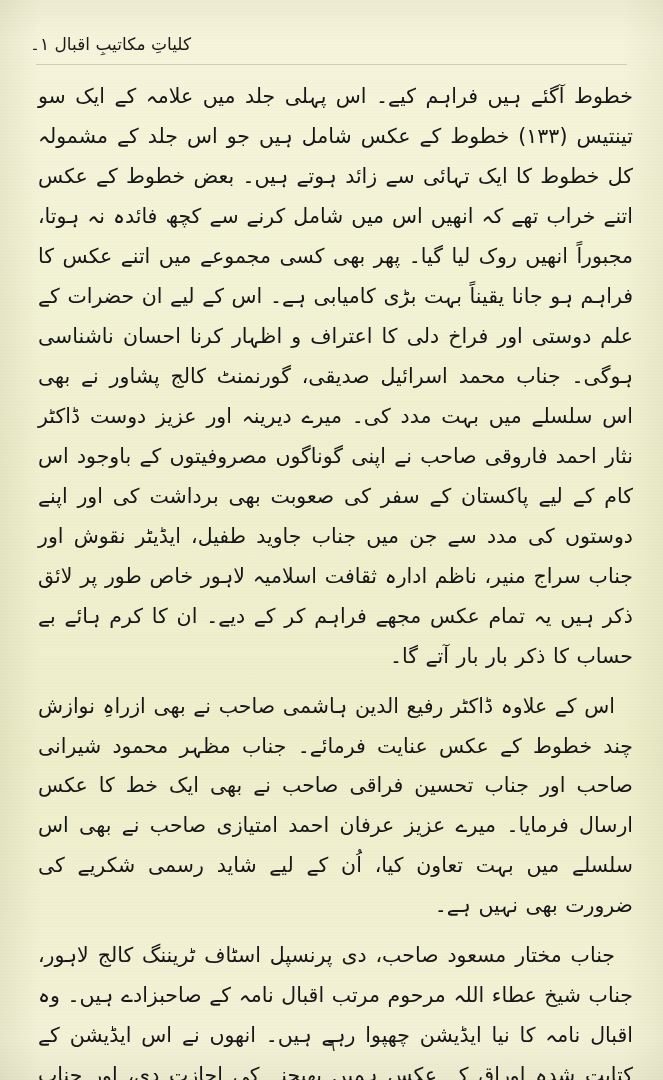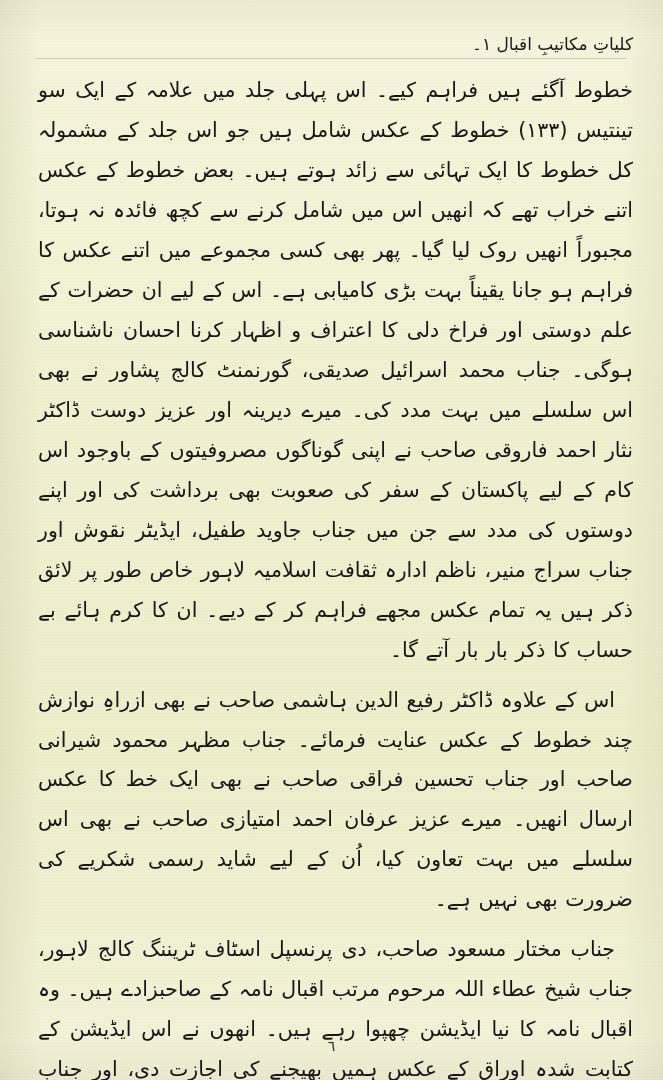--- a/index.html
+++ b/index.html
@@ -21,28 +21,28 @@
     box-sizing: border-box;
   }
   .page-inner {
     position: absolute;
     left: 30px;
     right: 30px;
     top: 34px;
     bottom: 26px;
   }
   .page-header {
-    text-align: right;
+    text-align: left;
     font-family: "DejaVu Sans", sans-serif;
     direction: rtl;
     unicode-bidi: bidi-override;
     font-size: 17px;
     color: #1b1b1b;
     letter-spacing: 0.5px;
-    margin-bottom: 0;
+    margin-bottom: 6px;
     padding-bottom: 4px;
     white-space: nowrap;
   }
   .header-rule {
     height: 1px;
     background: #8a8a6b;
     opacity: 0.35;
     margin: 0 6px 12px 6px;
   }
   .body-text {
@@ -101,20 +101,20 @@
   <div class="grain"></div>
 
   <div class="page-inner">
 
     <div class="page-header">کلیاتِ مکاتیبِ اقبال ۱۔</div>
 
     <div class="header-rule"></div>
 
     <div class="body-text">
       <p class="para first">خطوط آگئے ہیں فراہم کیے۔ اس پہلی جلد میں علامہ کے ایک سو تینتیس (۱۳۳) خطوط کے عکس شامل ہیں جو اس جلد کے مشمولہ کل خطوط کا ایک تہائی سے زائد ہوتے ہیں۔ بعض خطوط کے عکس اتنے خراب تھے کہ انھیں اس میں شامل کرنے سے کچھ فائدہ نہ ہوتا، مجبوراً انھیں روک لیا گیا۔ پھر بھی کسی مجموعے میں اتنے عکس کا فراہم ہو جانا یقیناً بہت بڑی کامیابی ہے۔ اس کے لیے ان حضرات کے علم دوستی اور فراخ دلی کا اعتراف و اظہار کرنا احسان ناشناسی ہوگی۔ جناب محمد اسرائیل صدیقی، گورنمنٹ کالج پشاور نے بھی اس سلسلے میں بہت مدد کی۔ میرے دیرینہ اور عزیز دوست ڈاکٹر نثار احمد فاروقی صاحب نے اپنی گوناگوں مصروفیتوں کے باوجود اس کام کے لیے پاکستان کے سفر کی صعوبت بھی برداشت کی اور اپنے دوستوں کی مدد سے جن میں جناب جاوید طفیل، ایڈیٹر نقوش اور جناب سراج منیر، ناظم ادارہ ثقافت اسلامیہ لاہور خاص طور پر لائق ذکر ہیں یہ تمام عکس مجھے فراہم کر کے دیے۔ ان کا کرم ہائے بے حساب کا ذکر بار بار آتے گا۔</p>
-      <p class="para">اس کے علاوہ ڈاکٹر رفیع الدین ہاشمی صاحب نے بھی ازراہِ نوازش چند خطوط کے عکس عنایت فرمائے۔ جناب مظہر محمود شیرانی صاحب اور جناب تحسین فراقی صاحب نے بھی ایک خط کا عکس ارسال انھیں۔ میرے عزیز عرفان احمد امتیازی صاحب نے بھی اس سلسلے میں بہت تعاون کیا، اُن کے لیے شاید رسمی شکریے کی ضرورت بھی نہیں ہے۔</p>
+      <p class="para">اس کے علاوہ ڈاکٹر رفیع الدین ہاشمی صاحب نے بھی ازراہِ نوازش چند خطوط کے عکس عنایت فرمائے۔ جناب مظہر محمود شیرانی صاحب اور جناب تحسین فراقی صاحب نے بھی ایک خط کا عکس ارسال فرمایا۔ میرے عزیز عرفان احمد امتیازی صاحب نے بھی اس سلسلے میں بہت تعاون کیا، اُن کے لیے شاید رسمی شکریے کی ضرورت بھی نہیں ہے۔</p>
       <p class="para">جناب مختار مسعود صاحب، دی پرنسپل اسٹاف ٹریننگ کالج لاہور، جناب شیخ عطاء اللہ مرحوم مرتب اقبال نامہ کے صاحبزادے ہیں۔ وہ اقبال نامہ کا نیا ایڈیشن چھپوا رہے ہیں۔ انھوں نے اس ایڈیشن کے کتابت شدہ اوراق کے عکس ہمیں بھیجنے کی اجازت دی، اور جناب محمد سہیل عمر صاحب نے یہ عکس ارسال فرمائے۔</p>
 
     </div>
 
     <div class="page-footer">٦</div>
   </div>
 </div>
 
 </body></html>

